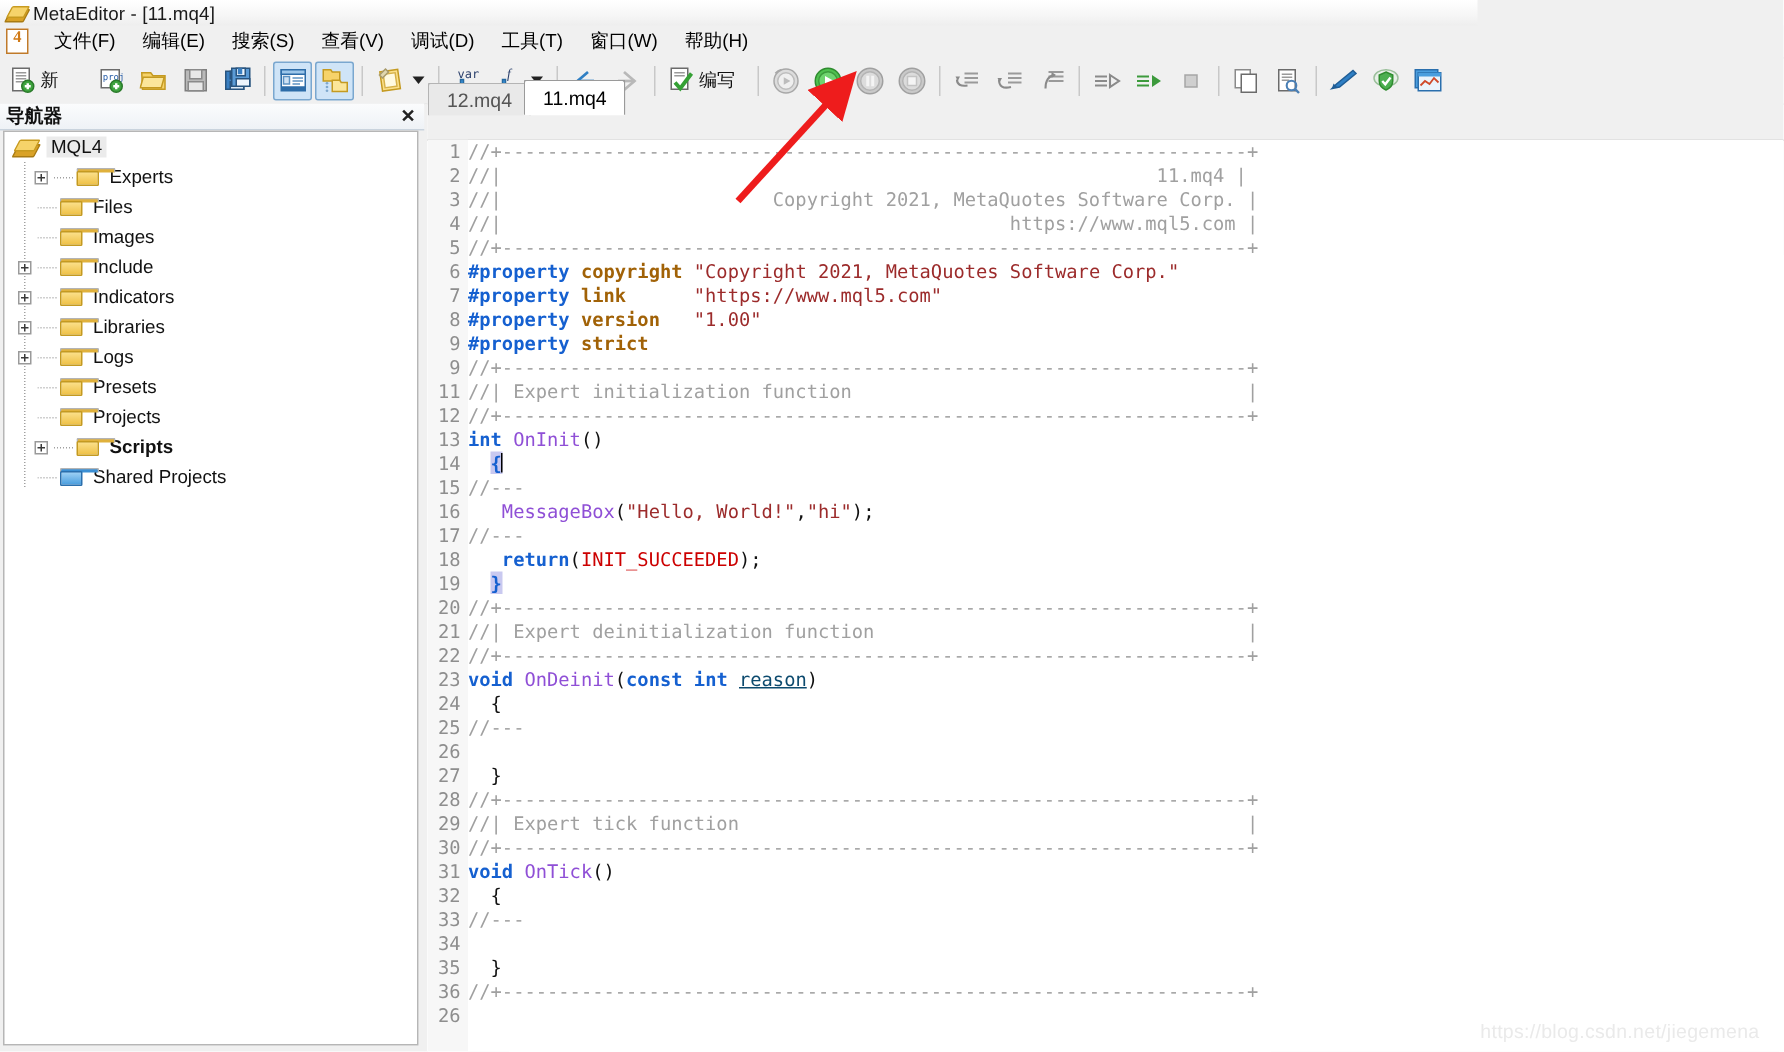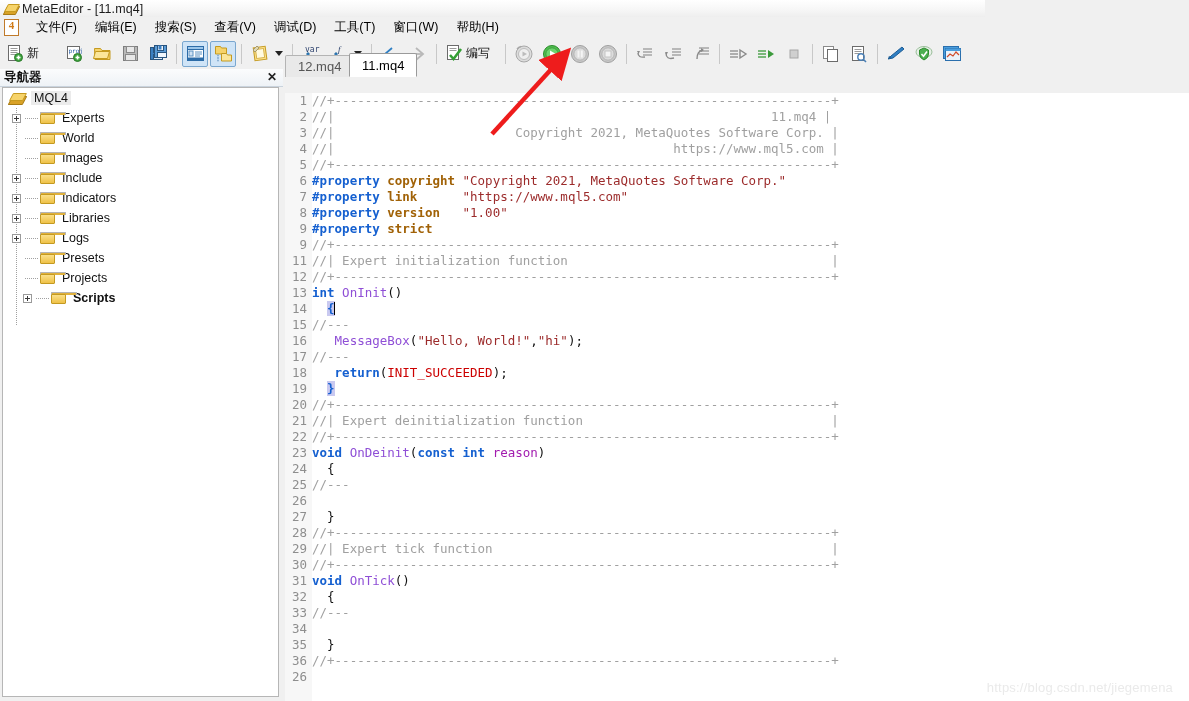--- a/index.html
+++ b/index.html
@@ -215,21 +215,21 @@
     padding-right: 5px; font-family: "DejaVu Sans Mono","Liberation Mono",monospace;
   }
   .ctext { flex: 1; white-space: pre; }
   .t-com { color: #a0a0a0; }
   .t-pre { color: #1560d0; font-weight: bold; }
   .t-key { color: #a16207; font-weight: bold; text-align: right; }
   .t-str { color: #9c2b2b; }
   .t-type{ color: #1560d0; font-weight: bold; }
   .t-fn  { color: #8f4fd6; }
   .t-pun { color: #111111; }
-  .t-id  { color: #a21caf; }
+  .t-id  { color: #0c4a6e; text-decoration: underline; }
   .t-const { color: #cc0000; }
   .brace-hl {
     background: #c9c9f0; color: #1560d0; font-weight: bold;
   }
   .caret {
     display: inline-block; width: 1px; height: 13px; background: #000;
     vertical-align: -2px; margin-left: -1px;
   }
 
   
@@ -543,37 +543,37 @@
     <div class="nav-body">
       <div class="tree-row root-row" style="padding-left:6px;">
         <div class="root-ico">
             <div class="r1"></div>
             <div class="r2"></div>
           </div>
         <span class="tree-label">MQL4</span>
       </div>
       <div id="tree-items" style="position:relative;">
         <div class="vline" style="height:218px;"></div>
-      <div class="tree-row" style="padding-left: 9px;">
+      <div class="tree-row" style="padding-left: 20px;">
             <div class="tree-expander"></div>
             <div class="tree-dots"></div>
             <div class="folder-ico">
               <div class="tab"></div>
               <div class="body"></div>
             </div>
             <span class="tree-label">Experts</span>
           </div>
           <div class="tree-row" style="padding-left: 9px;">
             <div class="tree-spacer"></div>
             <div class="tree-dots"></div>
             <div class="folder-ico">
               <div class="tab"></div>
               <div class="body"></div>
             </div>
-            <span class="tree-label">World</span>
+            <span class="tree-label">Files</span>
           </div>
           <div class="tree-row" style="padding-left: 9px;">
             <div class="tree-spacer"></div>
             <div class="tree-dots"></div>
             <div class="folder-ico">
               <div class="tab"></div>
               <div class="body"></div>
             </div>
             <span class="tree-label">Images</span>
           </div>
@@ -632,20 +632,29 @@
             <span class="tree-label">Projects</span>
           </div>
           <div class="tree-row" style="padding-left: 20px; font-weight: bold;">
             <div class="tree-expander"></div>
             <div class="tree-dots"></div>
             <div class="folder-ico">
               <div class="tab"></div>
               <div class="body"></div>
             </div>
             <span class="tree-label">Scripts</span>
+          </div>
+          <div class="tree-row" style="padding-left: 9px;">
+            <div class="tree-spacer"></div>
+            <div class="tree-dots"></div>
+            <div class="folder-ico blue">
+              <div class="tab"></div>
+              <div class="body"></div>
+            </div>
+            <span class="tree-label">Shared Projects</span>
           </div>
         </div>
     </div>
   </div>
 
   <div class="splitter"></div>
 
   <div class="editor-area">
     <div class="tabstrip">
       <div class="tab" style="left:0px;">12.mq4</div>

